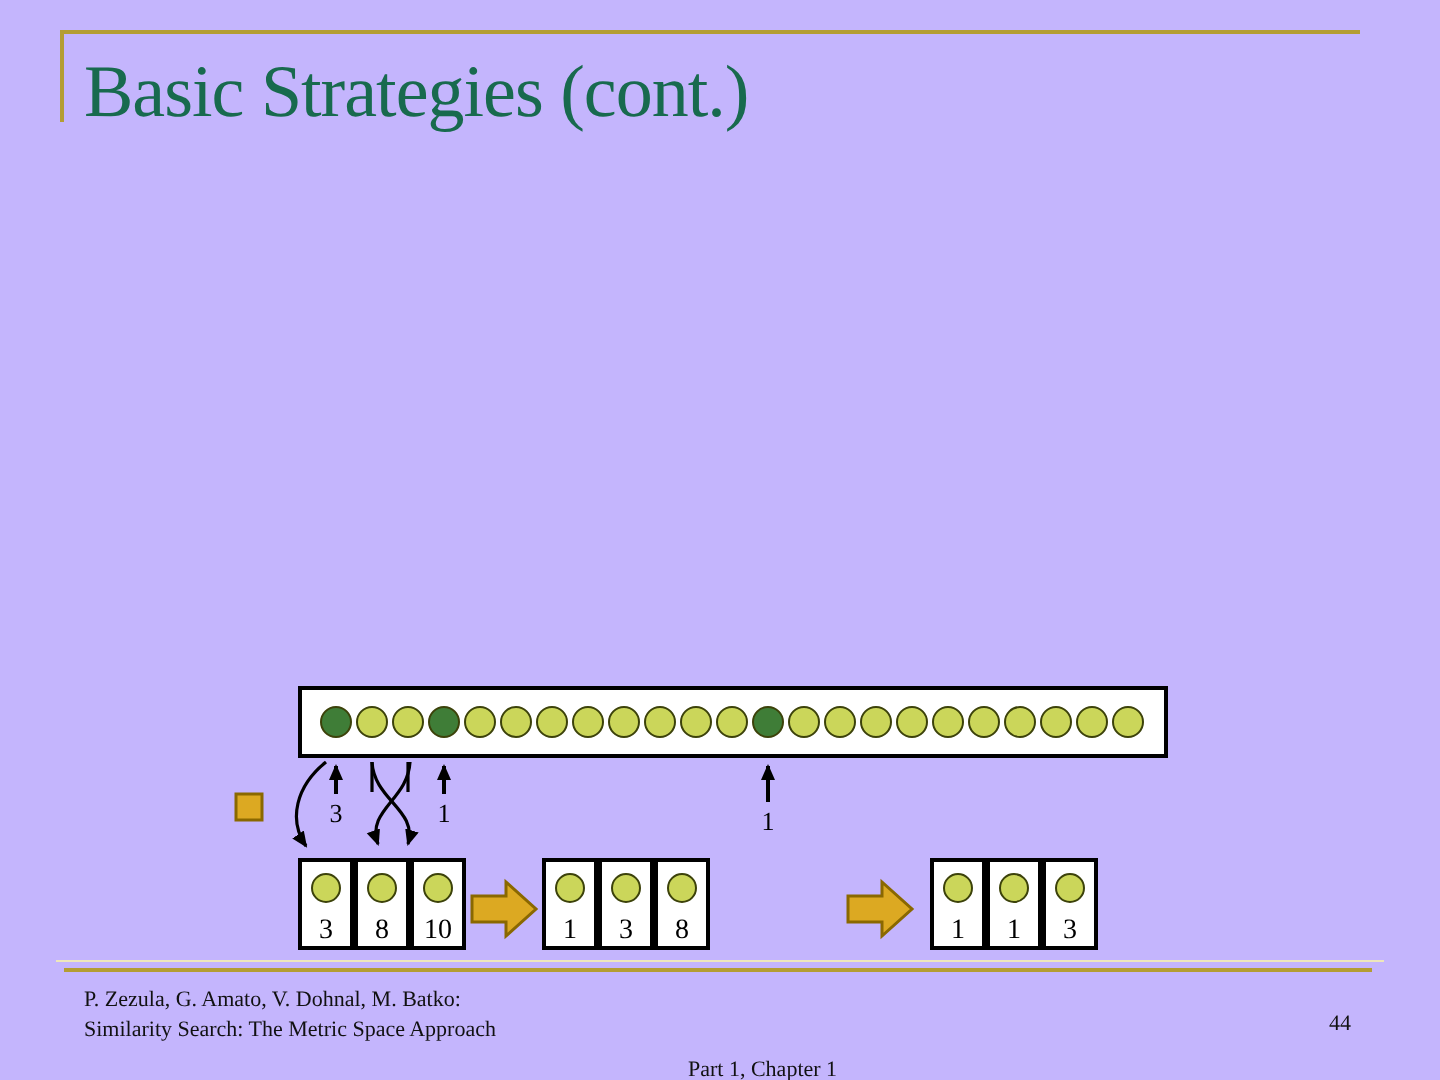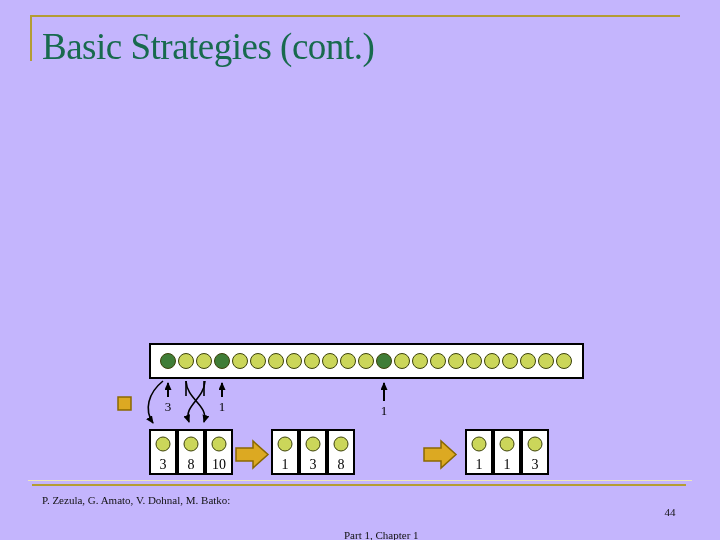--- a/index.html
+++ b/index.html
@@ -125,16 +125,17 @@
       <polygon points="0,7 17,7 17,0 32,13.5 17,27 17,20 0,20" transform="translate(424,441)" fill="#dca922" stroke="#8a6800" stroke-width="1.5"></polygon>
     </g>
 
     <rect x="118" y="397" width="13" height="13" fill="#dca922" stroke="#8a6800" stroke-width="1.5"></rect>
   </svg>
 
   <div id="footer-highlight"></div>
   <div id="footer-line" style="background: rgb(180, 157, 51);"></div>
 
   <div id="footer-authors" class="footer-text">P. Zezula, G. Amato, V. Dohnal, M. Batko:</div>
+  <div id="footer-book" class="footer-text">Similarity Search: The Metric Space Approach</div>
   <div id="footer-part" class="footer-text">Part 1, Chapter 1</div>
   <div id="footer-page" class="footer-text">44</div>
 
 </div>
 
 </body></html>

